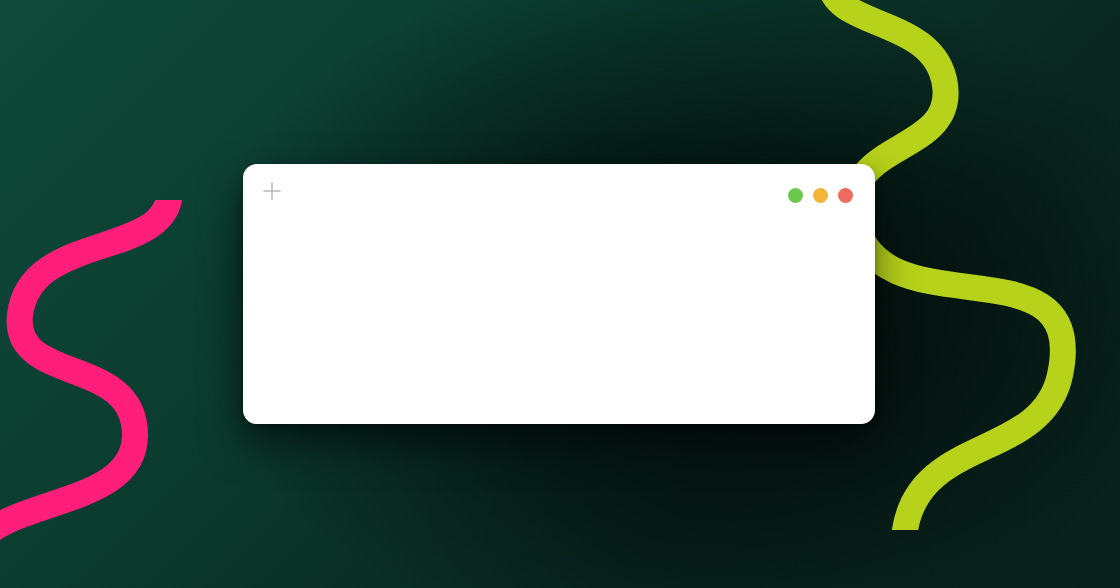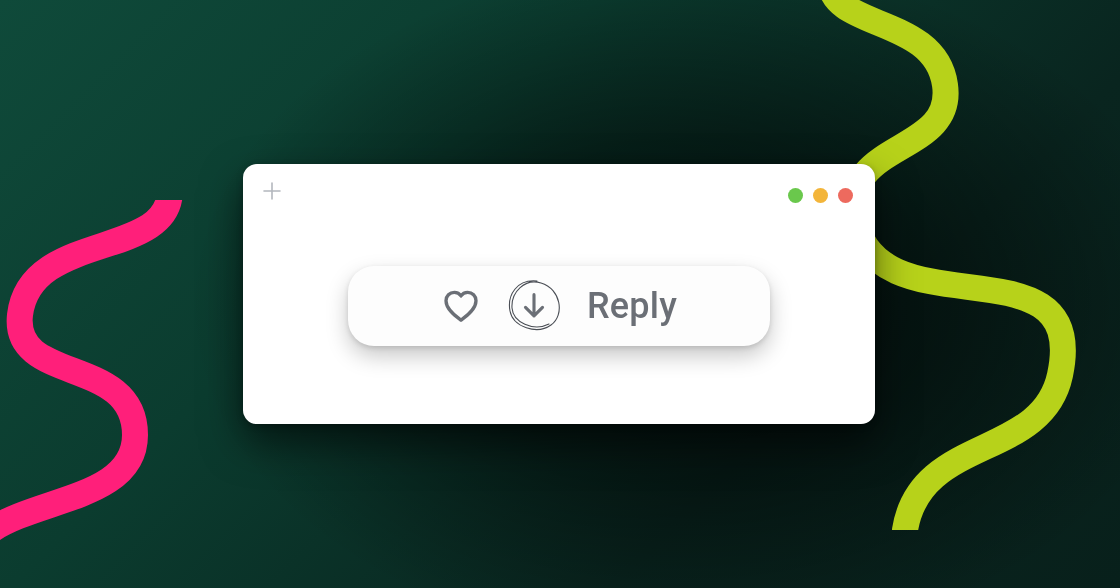--- a/index.html
+++ b/index.html
@@ -77,45 +77,16 @@
         <path d="M9 1 V17 M1 9 H17" stroke="#b3b7bd" stroke-width="1.6" stroke-linecap="round"></path>
       </svg>
     </div>
 
     <div class="traffic">
       <div class="dot green"></div>
       <div class="dot amber"></div>
       <div class="dot red"></div>
     </div>
 
-    <div class="pill">
-
-      <span class="ico heart">
-        <svg viewBox="0 0 24 24" fill="none">
-          <path d="M12 20.5 C 9 18.2 3 14 3 8.8 C 3 6 5.2 3.8 8 3.8 C 9.7 3.8 11.2 4.7 12 6 C 12.8 4.7 14.3 3.8 16 3.8 C 18.8 3.8 21 6 21 8.8 C 21 14 15 18.2 12 20.5 Z" stroke="#6b6f76" stroke-width="2" stroke-linejoin="round"></path>
-        </svg>
-      </span>
-
-      <span class="arrowwrap">
-        <span class="ico arrow">
-          <svg viewBox="0 0 24 24" fill="none">
-            <path d="M12 4 V19 M6 13 L12 19 L18 13" stroke="#6b6f76" stroke-width="2.2" stroke-linecap="round" stroke-linejoin="round"></path>
-          </svg>
-        </span>
-        <span class="scribble">
-          <svg width="62" height="62" viewBox="0 0 62 62">
-            <path d="M 34 6
-                     C 14 4, 4 20, 7 36
-                     C 10 52, 34 60, 48 50
-                     C 62 40, 58 14, 38 8
-                     C 22 3, 8 17, 9 33
-                     C 10 47, 30 57, 46 49" fill="none" stroke="#4a4e55" stroke-width="1.1" stroke-linecap="round"></path>
-          </svg>
-        </span>
-      </span>
-
-      <span class="reply-label">Reply</span>
-
-    </div>
 
   </div>
 
 </div>
 
 </body></html>

